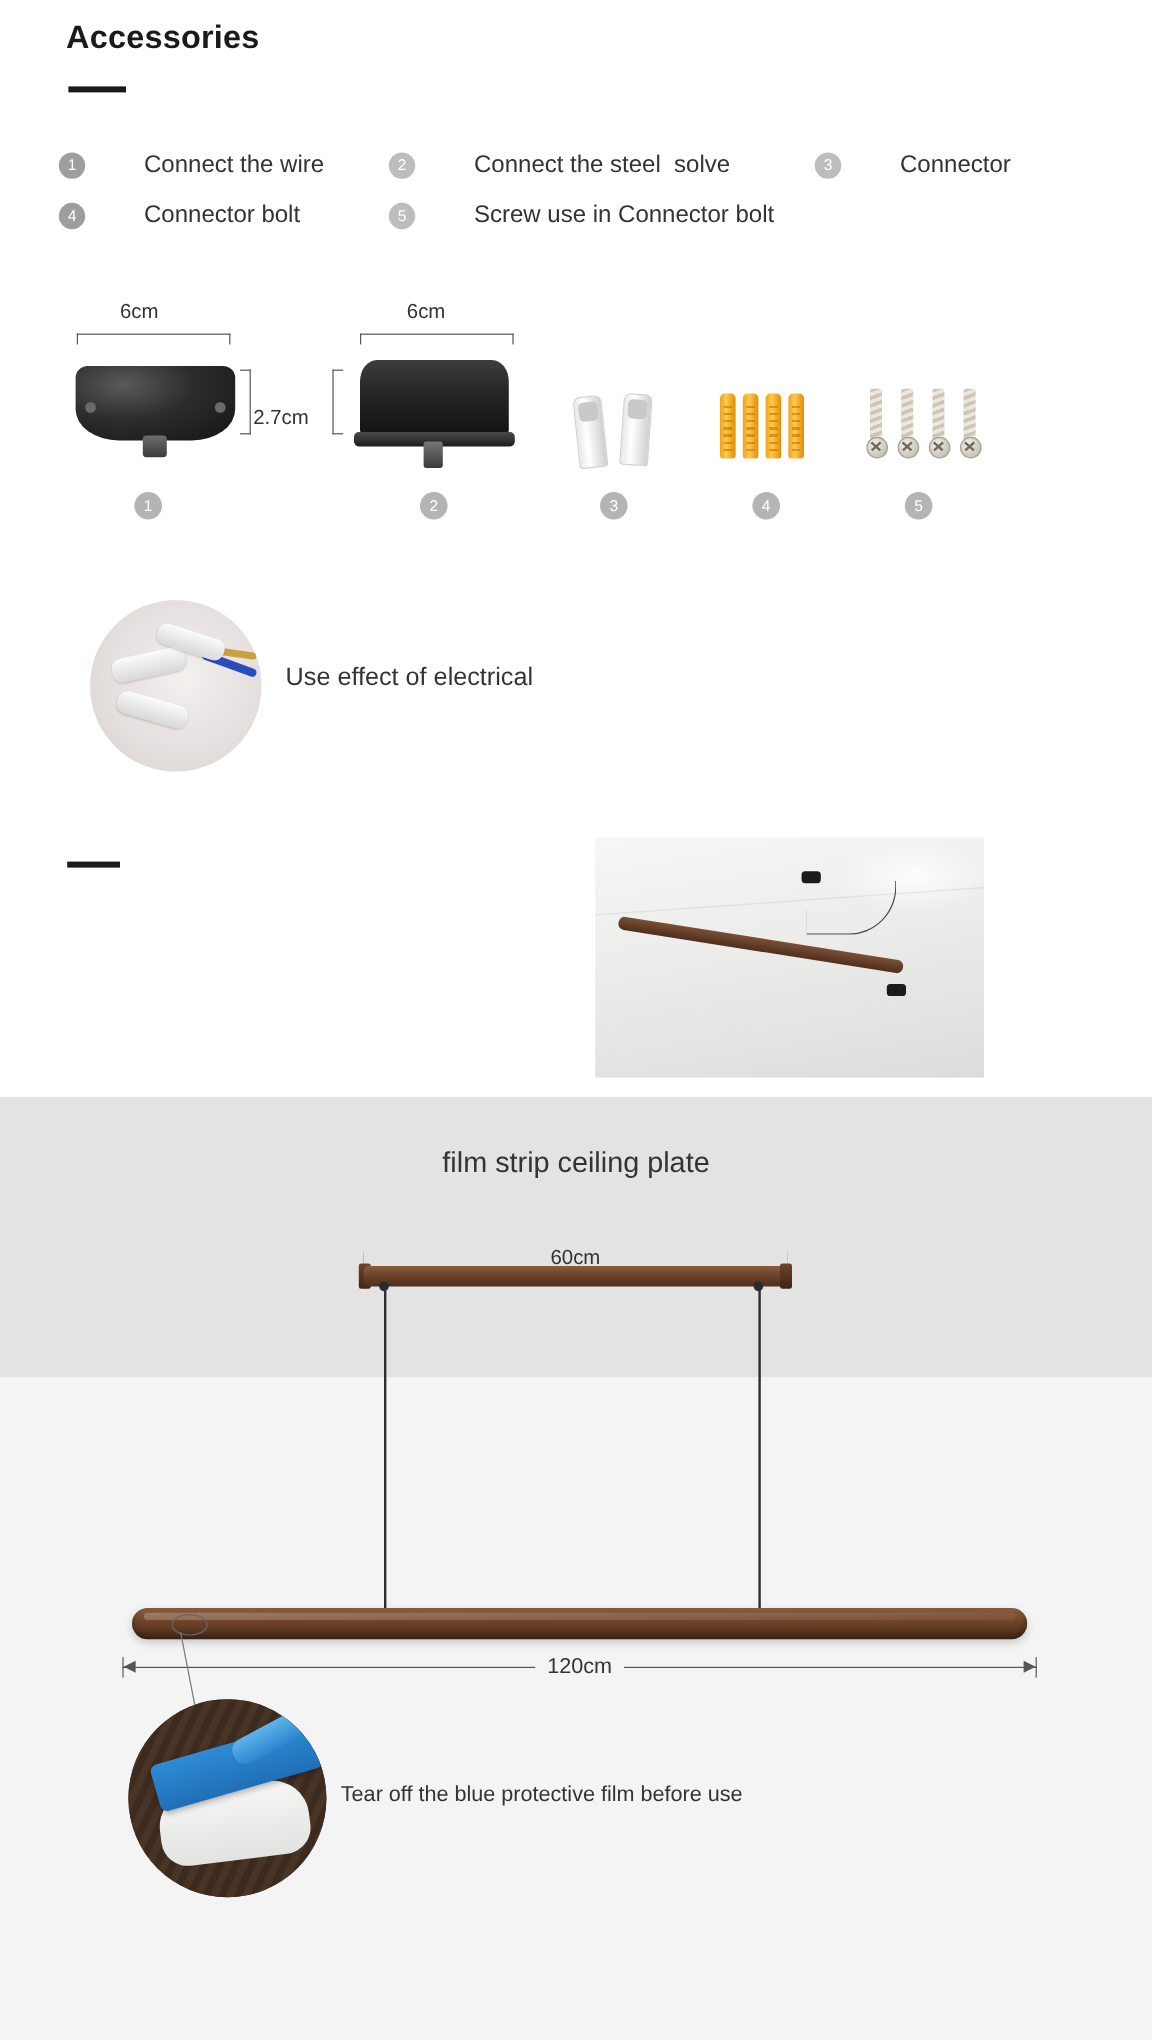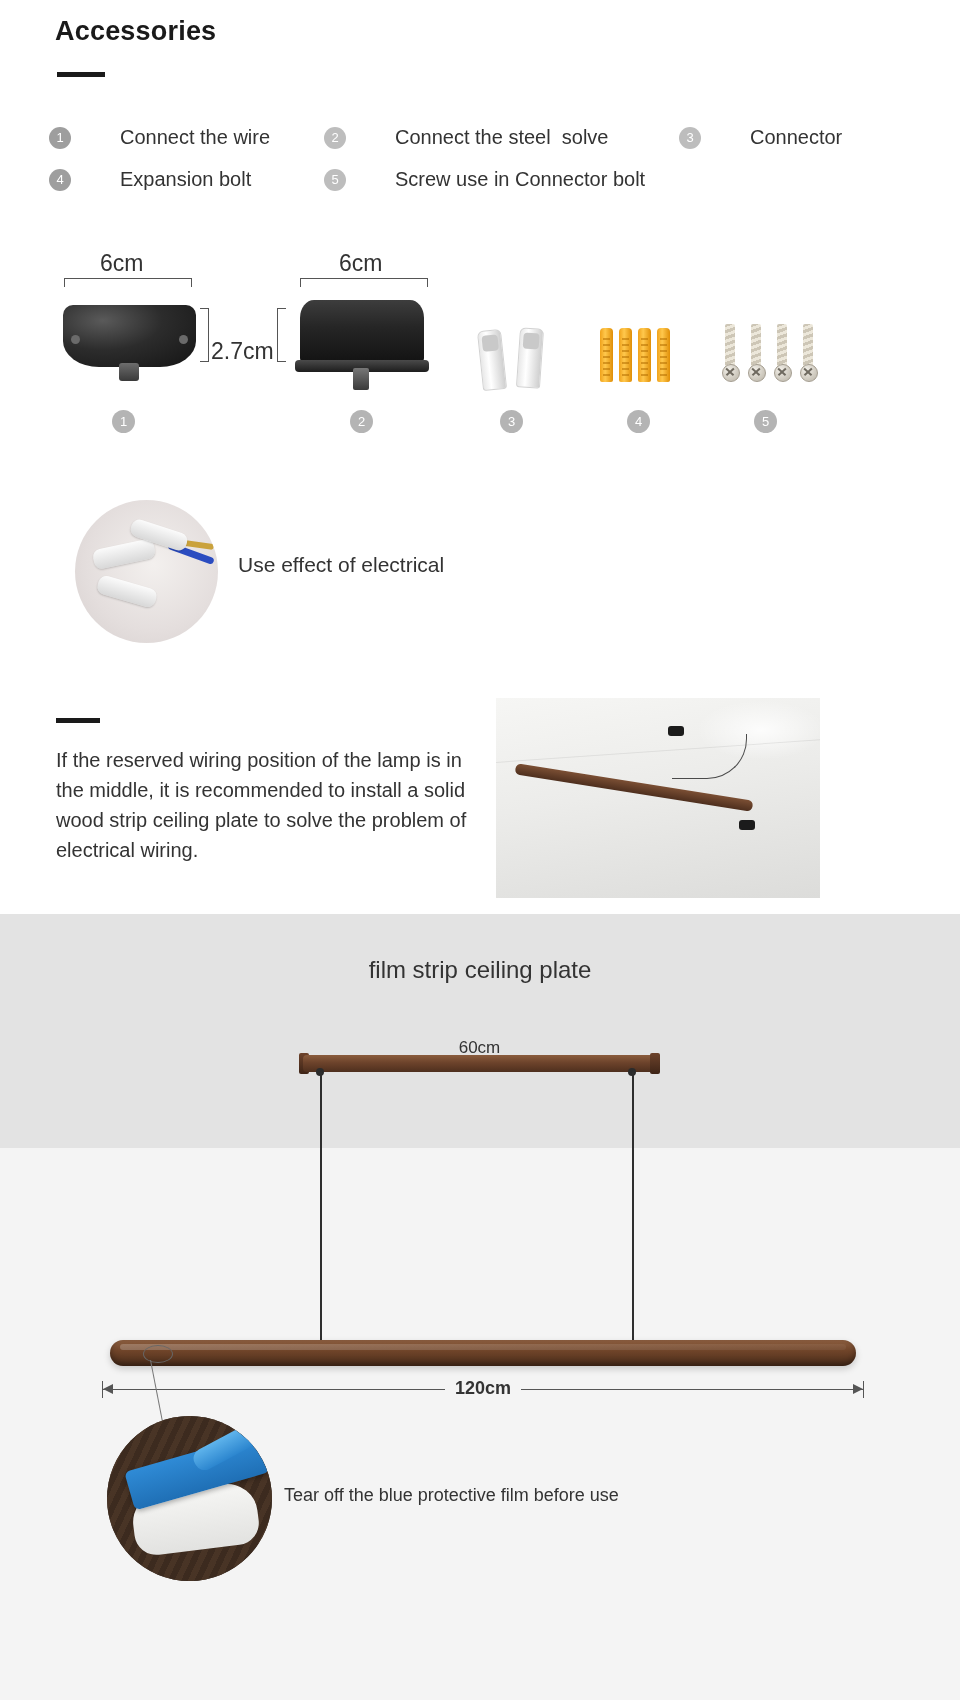--- a/index.html
+++ b/index.html
@@ -85,21 +85,21 @@
   
   .parts {
     position: absolute;
     left: 0;
     top: 250px;
     width: 960px;
     height: 210px;
   }
   .dim-label {
     position: absolute;
-    font-size: 23px;
+    font-size: 17px;
     color: #333333;
   }
   .dim-bracket {
     position: absolute;
     border-top: 1.5px solid #555;
     border-left: 1.5px solid #555;
     border-right: 1.5px solid #555;
     height: 8px;
   }
   .dim-bracket-v {
@@ -570,21 +570,20 @@
     height: 6px;
     border-radius: 6px;
     background: linear-gradient(90deg, rgba(255,255,255,.22), rgba(255,255,255,.05));
   }
   .bar-dim {
     position: absolute;
     left: 102px;
     top: 1378px;
     width: 762px;
     height: 24px;
-    font-weight: bold;
   }
   .bar-dim .line {
     position: absolute;
     left: 0;
     top: 11px;
     width: 100%;
     height: 1px;
     background: #555;
   }
   .bar-dim .cap-l, .bar-dim .cap-r {
@@ -713,21 +712,21 @@
         <span class="legend-label">Connect the steel  solve</span>
       </div>
       <div class="legend-item">
         <span class="badge light">3</span>
         <span class="legend-label">Connector</span>
       </div>
     </div>
     <div class="legend-row">
       <div class="legend-item" style="width:275px">
         <span class="badge">4</span>
-        <span class="legend-label">Expansion bolt</span>
+        <span class="legend-label">Connector bolt</span>
       </div>
       <div class="legend-item">
         <span class="badge light">5</span>
         <span class="legend-label">Screw use in Connector bolt</span>
       </div>
     </div>
   </div>
 
   <div class="parts">
 
@@ -790,21 +789,20 @@
       <div class="cable2"></div>
       <div class="cable"></div>
       <div class="wire w1"></div>
       <div class="wire w2"></div>
       <div class="wire w3"></div>
     </div>
     <div class="effect-caption">Use effect of electrical</div>
   </div>
 
   <div class="note-rule"></div>
-  <div class="note-text">If the reserved wiring position of the lamp is in the middle, it is recommended to install a solid wood strip ceiling plate to solve the problem of electrical wiring.</div>
   <div class="note-photo">
     <div class="glow"></div>
     <div class="ceil-line"></div>
     <div class="wirearc"></div>
     <div class="lamp"></div>
     <div class="mount m1"></div>
     <div class="mount m2"></div>
   </div>
 
   <div class="band"></div>

